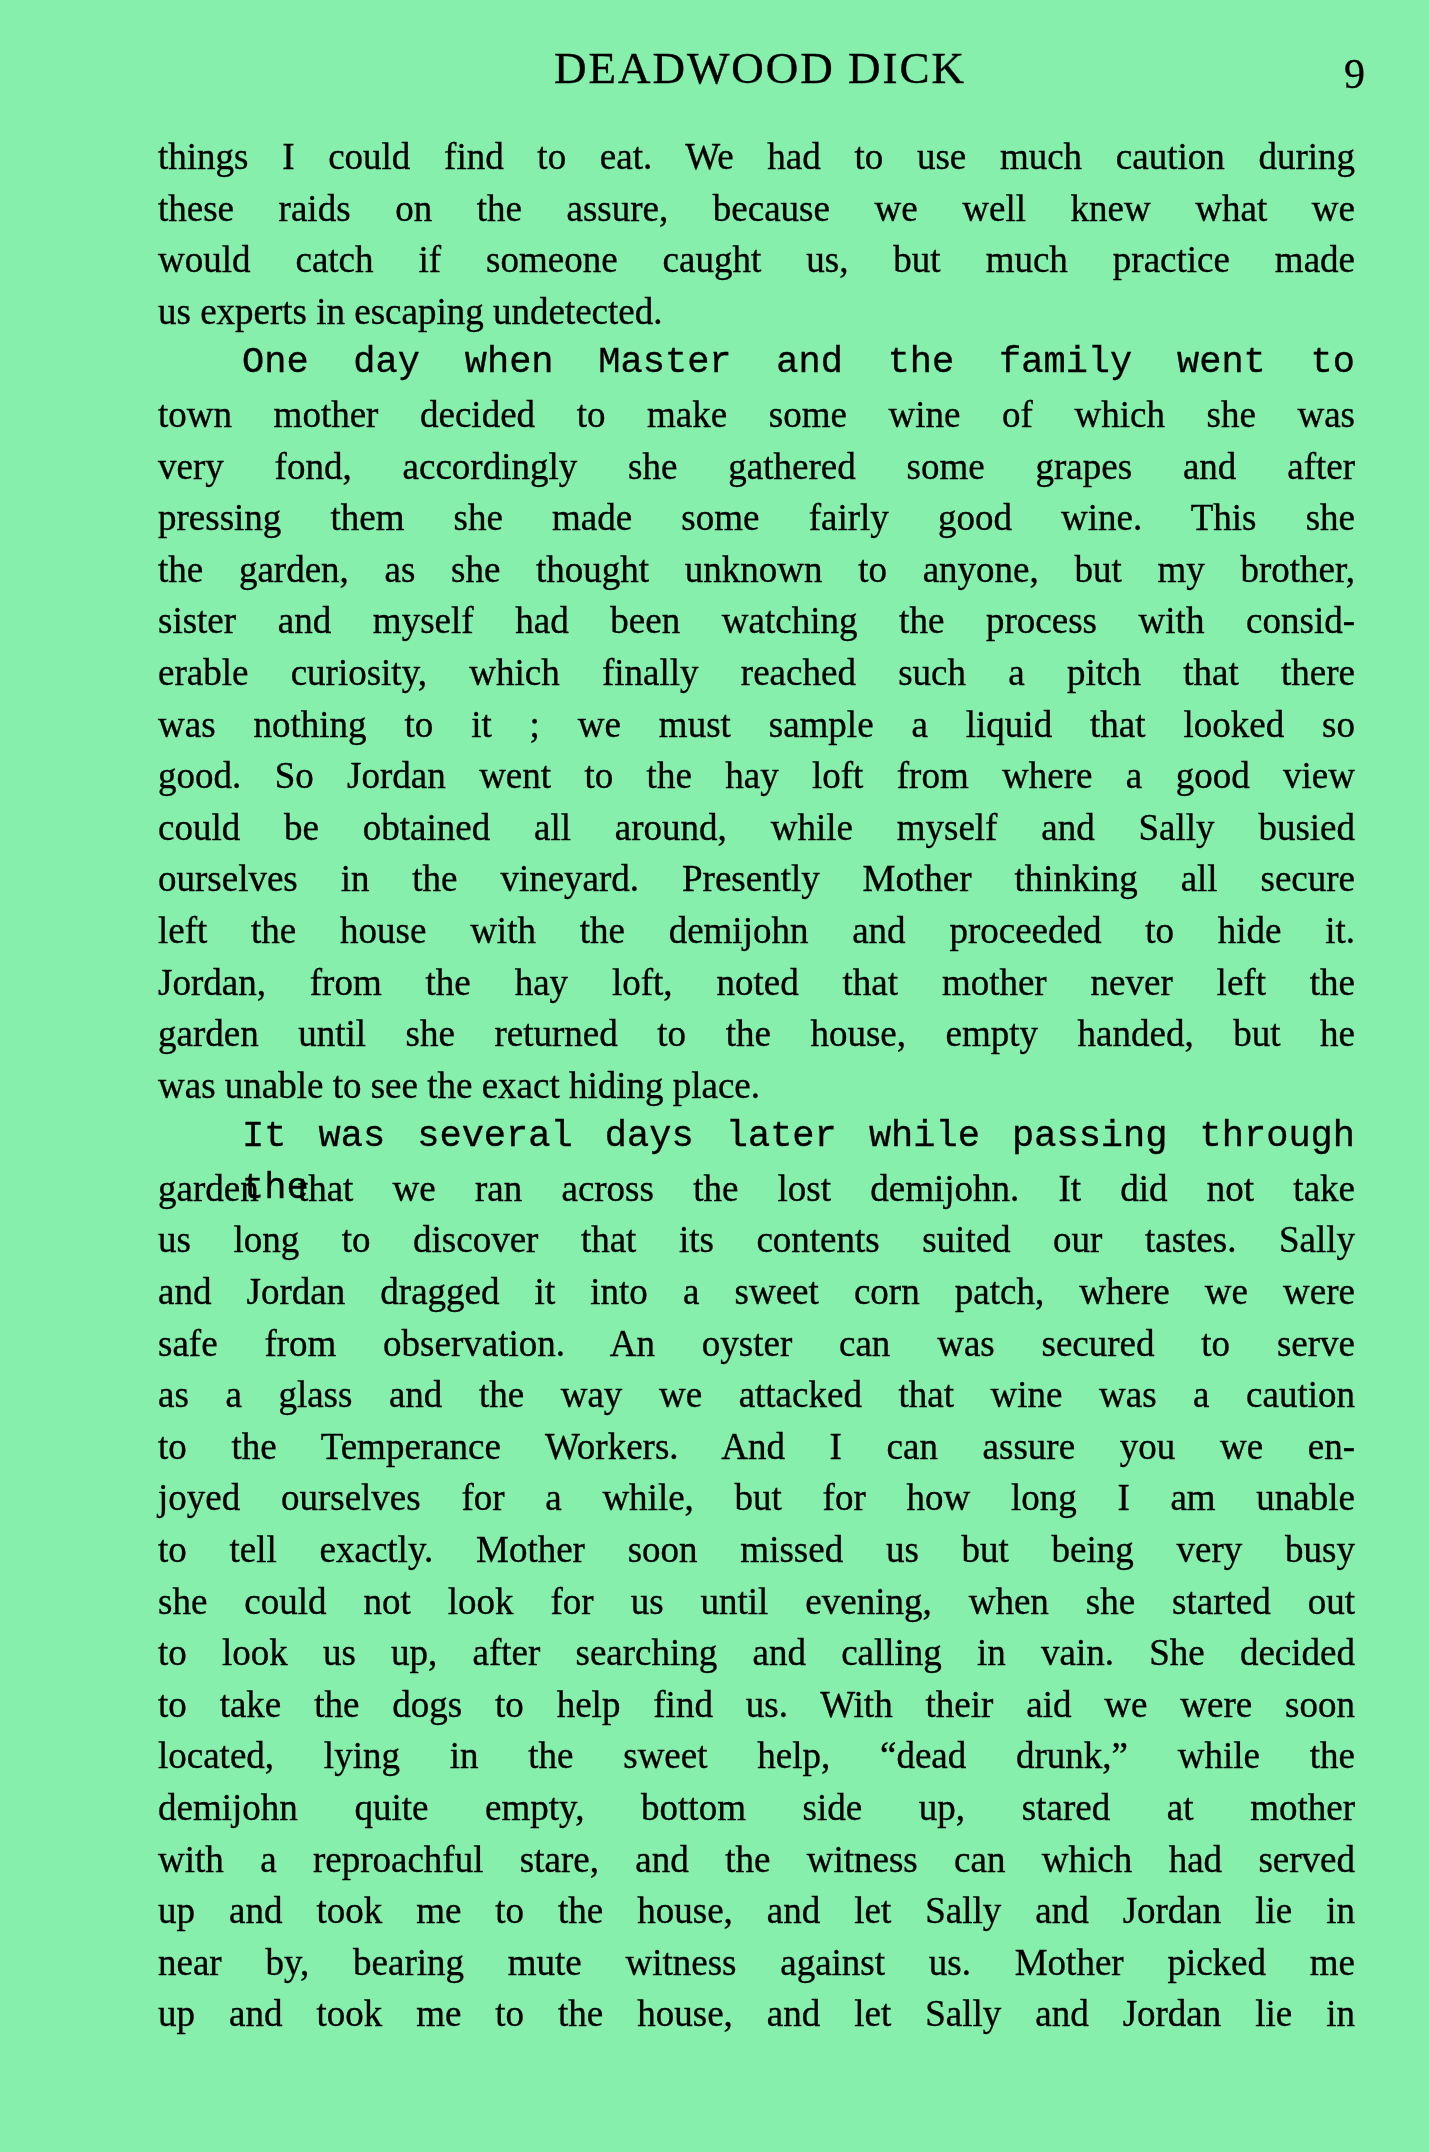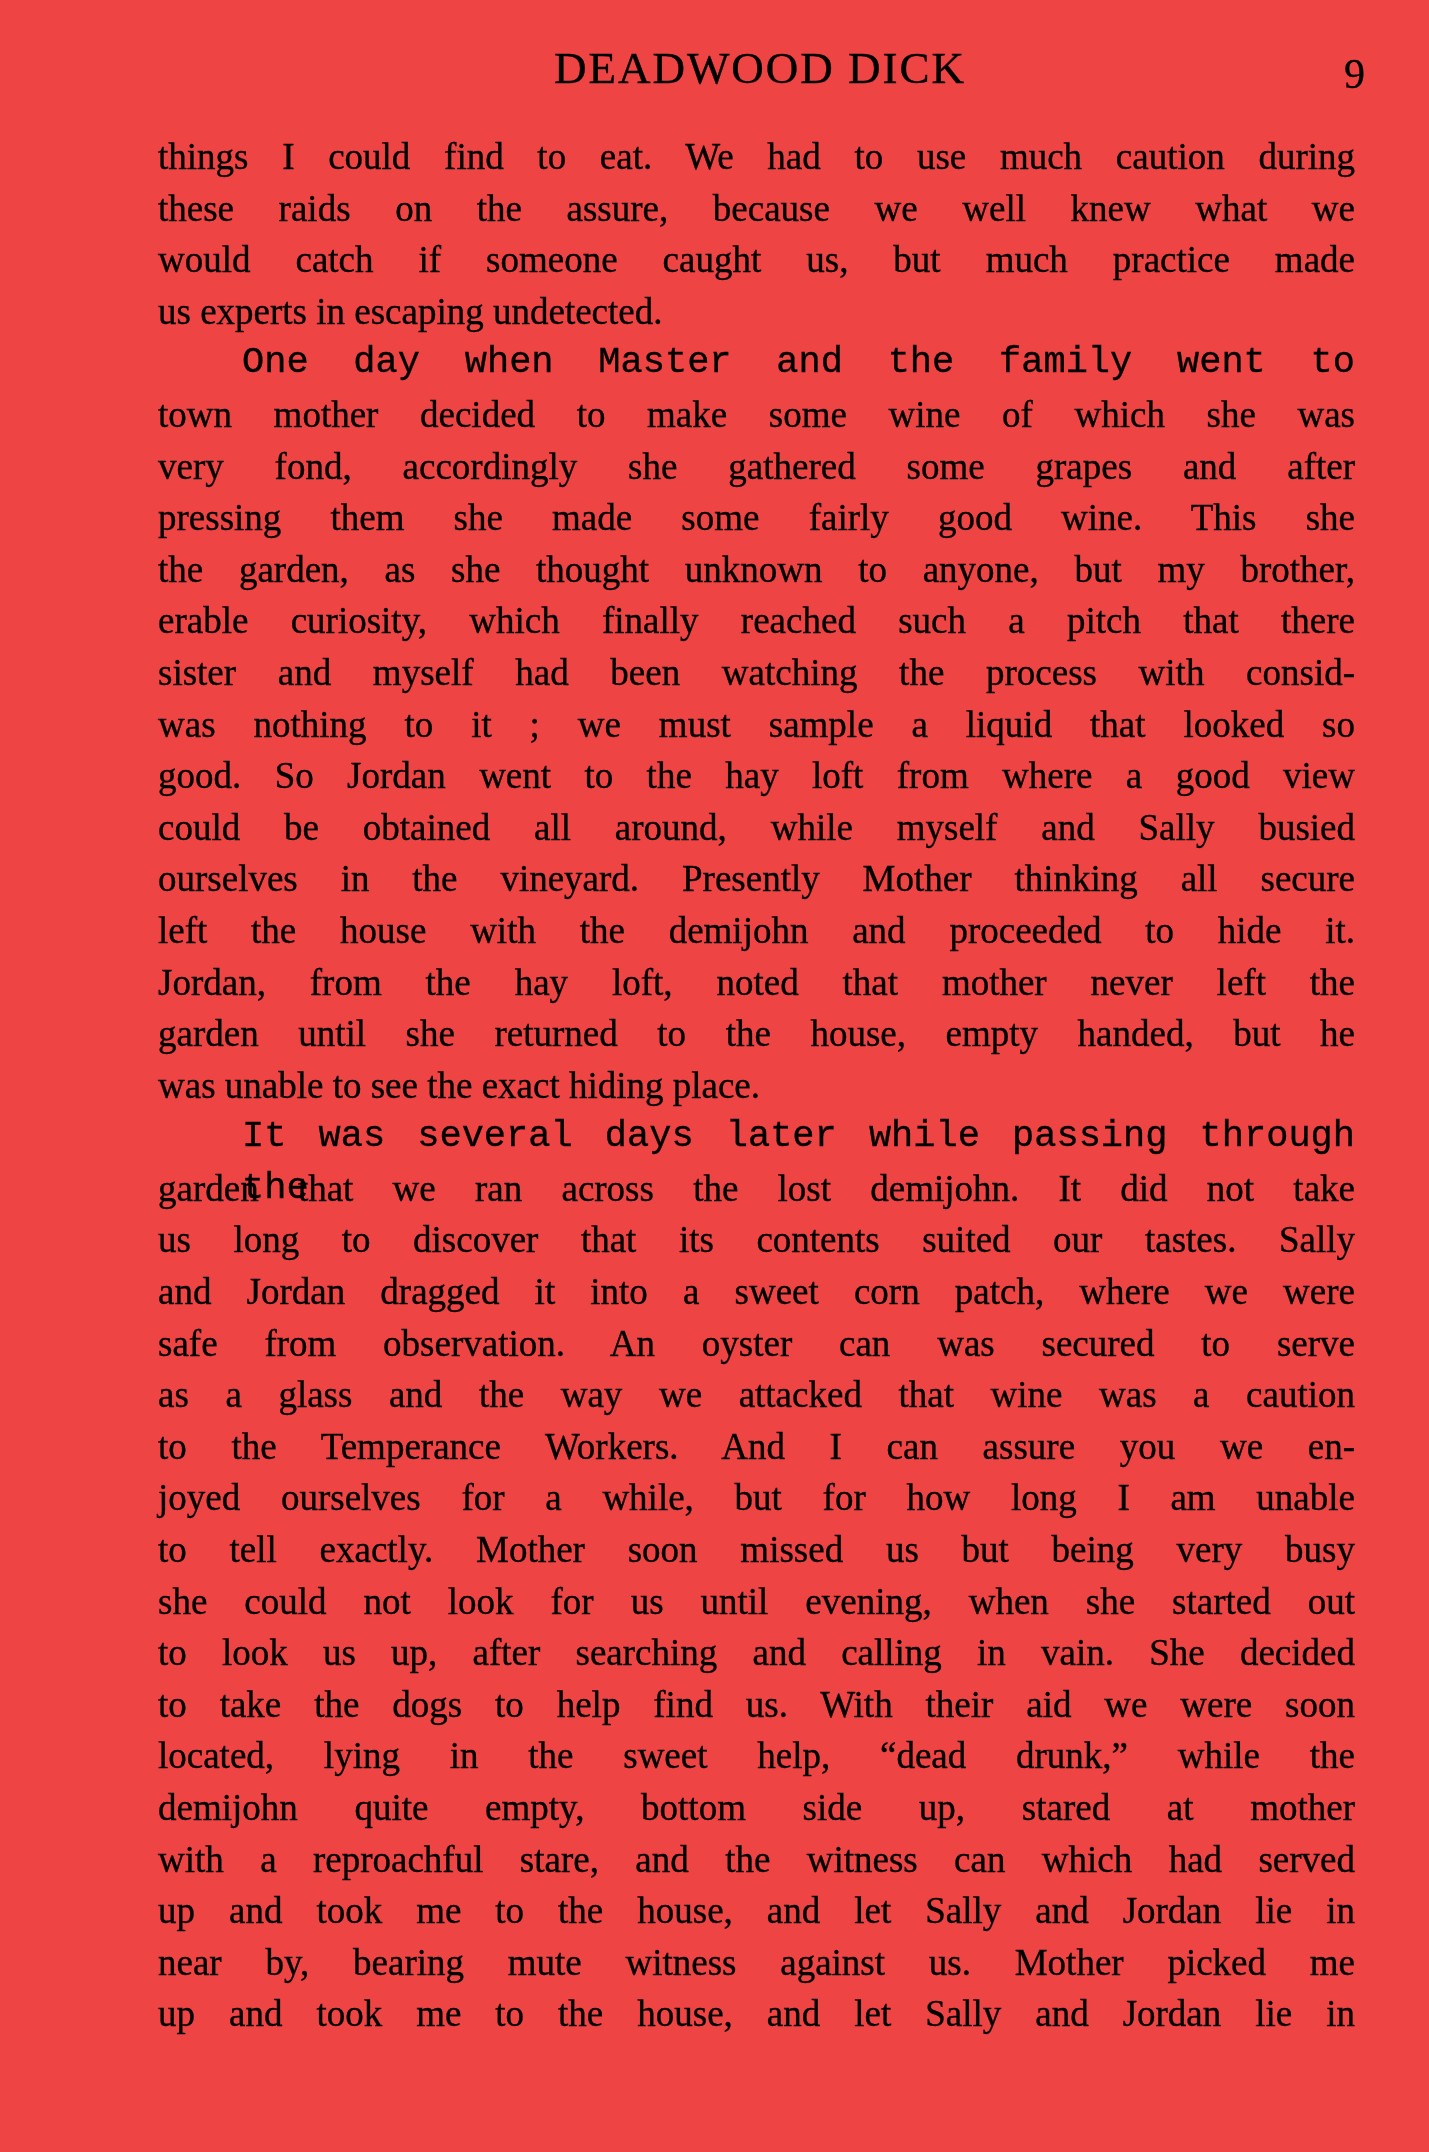--- a/index.html
+++ b/index.html
@@ -4,21 +4,21 @@
 <style>
   html, body {
     margin: 0;
     padding: 0;
     background: #ffffff;
   }
   .page {
     position: relative;
     width: 1429px;
     height: 2152px;
-    background: #ef4444;
+    background: #86efac;
     color: #000000;
     font-family: "Liberation Serif", serif;
     overflow: hidden;
   }
   .running-head {
     position: absolute;
     top: 42px;
     left: 760px;
     transform: translateX(-50%);
     font-size: 45px;
@@ -71,22 +71,22 @@
         <div class="line">these raids on the assure, because we well knew what we</div>
         <div class="line">would catch if someone caught us, but much practice made</div>
         <div class="line para-end">us experts in escaping undetected.</div>
       </div>
       <div class="paragraph">
         <div class="line indent">One day when Master and the family went to</div>
         <div class="line">town mother decided to make some wine of which she was</div>
         <div class="line">very fond, accordingly she gathered some grapes and after</div>
         <div class="line">pressing them she made some fairly good wine.  This she</div>
         <div class="line">the garden, as she thought unknown to anyone, but my brother,</div>
+        <div class="line">sister and myself had been watching the process with consid-</div>
         <div class="line">erable curiosity, which finally reached such a pitch that there</div>
-        <div class="line">sister and myself had been watching the process with consid-</div>
         <div class="line">was nothing to it ; we must sample a liquid that looked so</div>
         <div class="line">good.  So Jordan went to the hay loft from where a good view</div>
         <div class="line">could be obtained all around, while myself and Sally busied</div>
         <div class="line">ourselves in the vineyard. Presently Mother thinking all secure</div>
         <div class="line">left the house with the demijohn and proceeded to hide it.</div>
         <div class="line">Jordan, from the hay loft, noted that mother never left the</div>
         <div class="line">garden until she returned to the house, empty handed, but he</div>
         <div class="line para-end">was unable to see the exact hiding place.</div>
       </div>
       <div class="paragraph">

